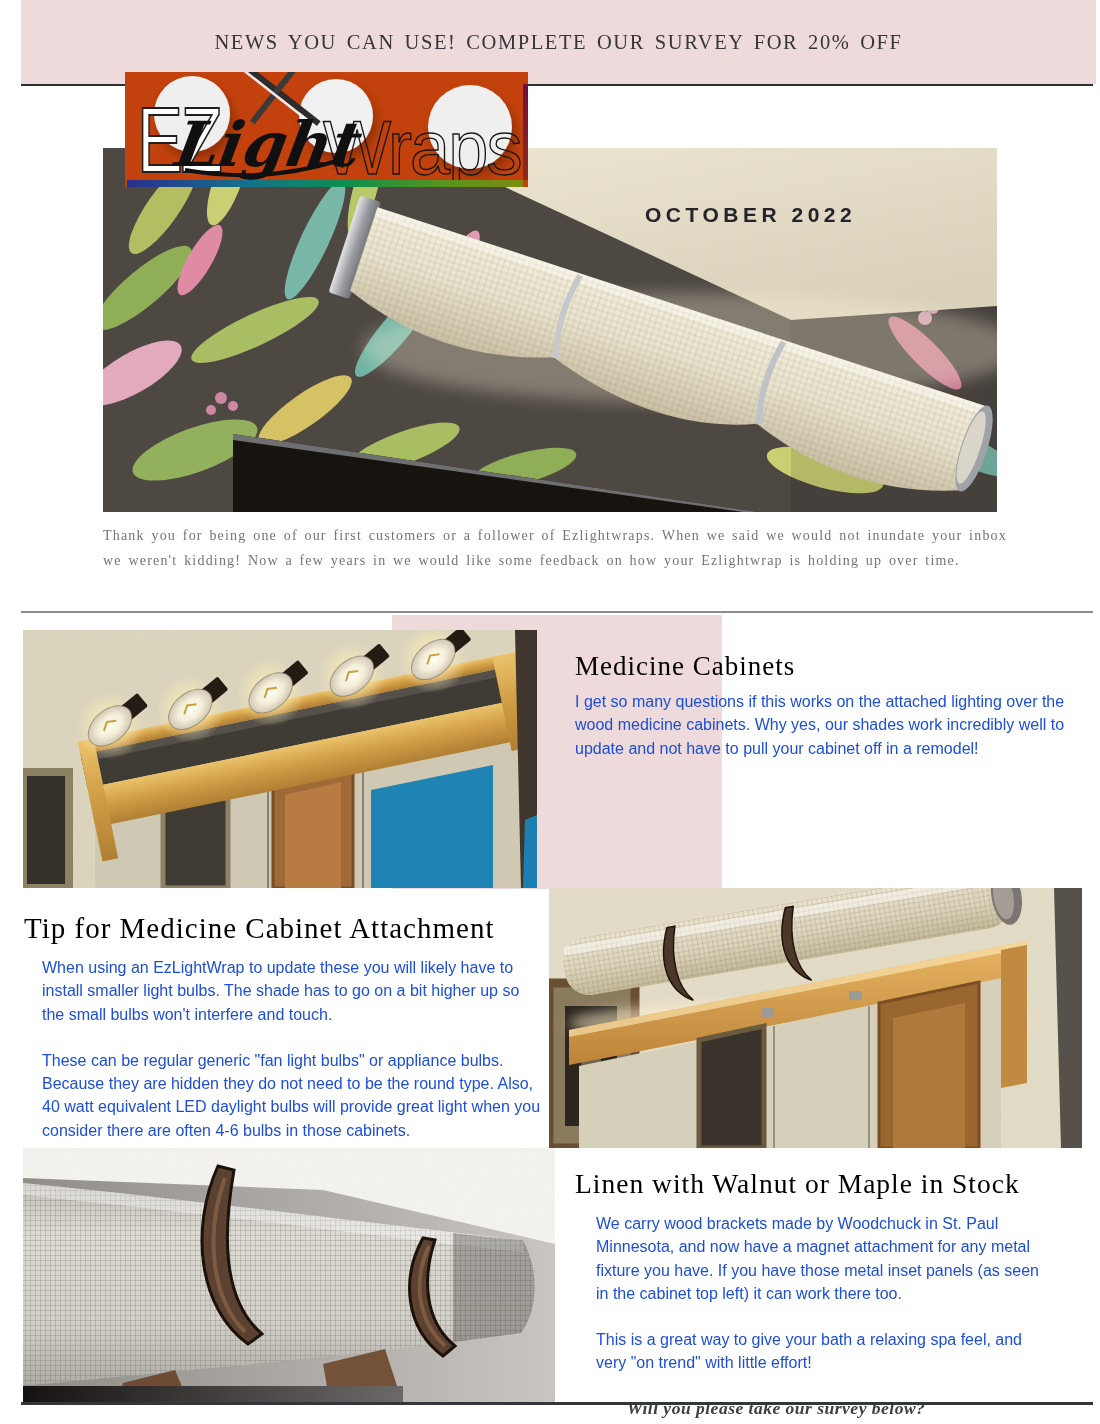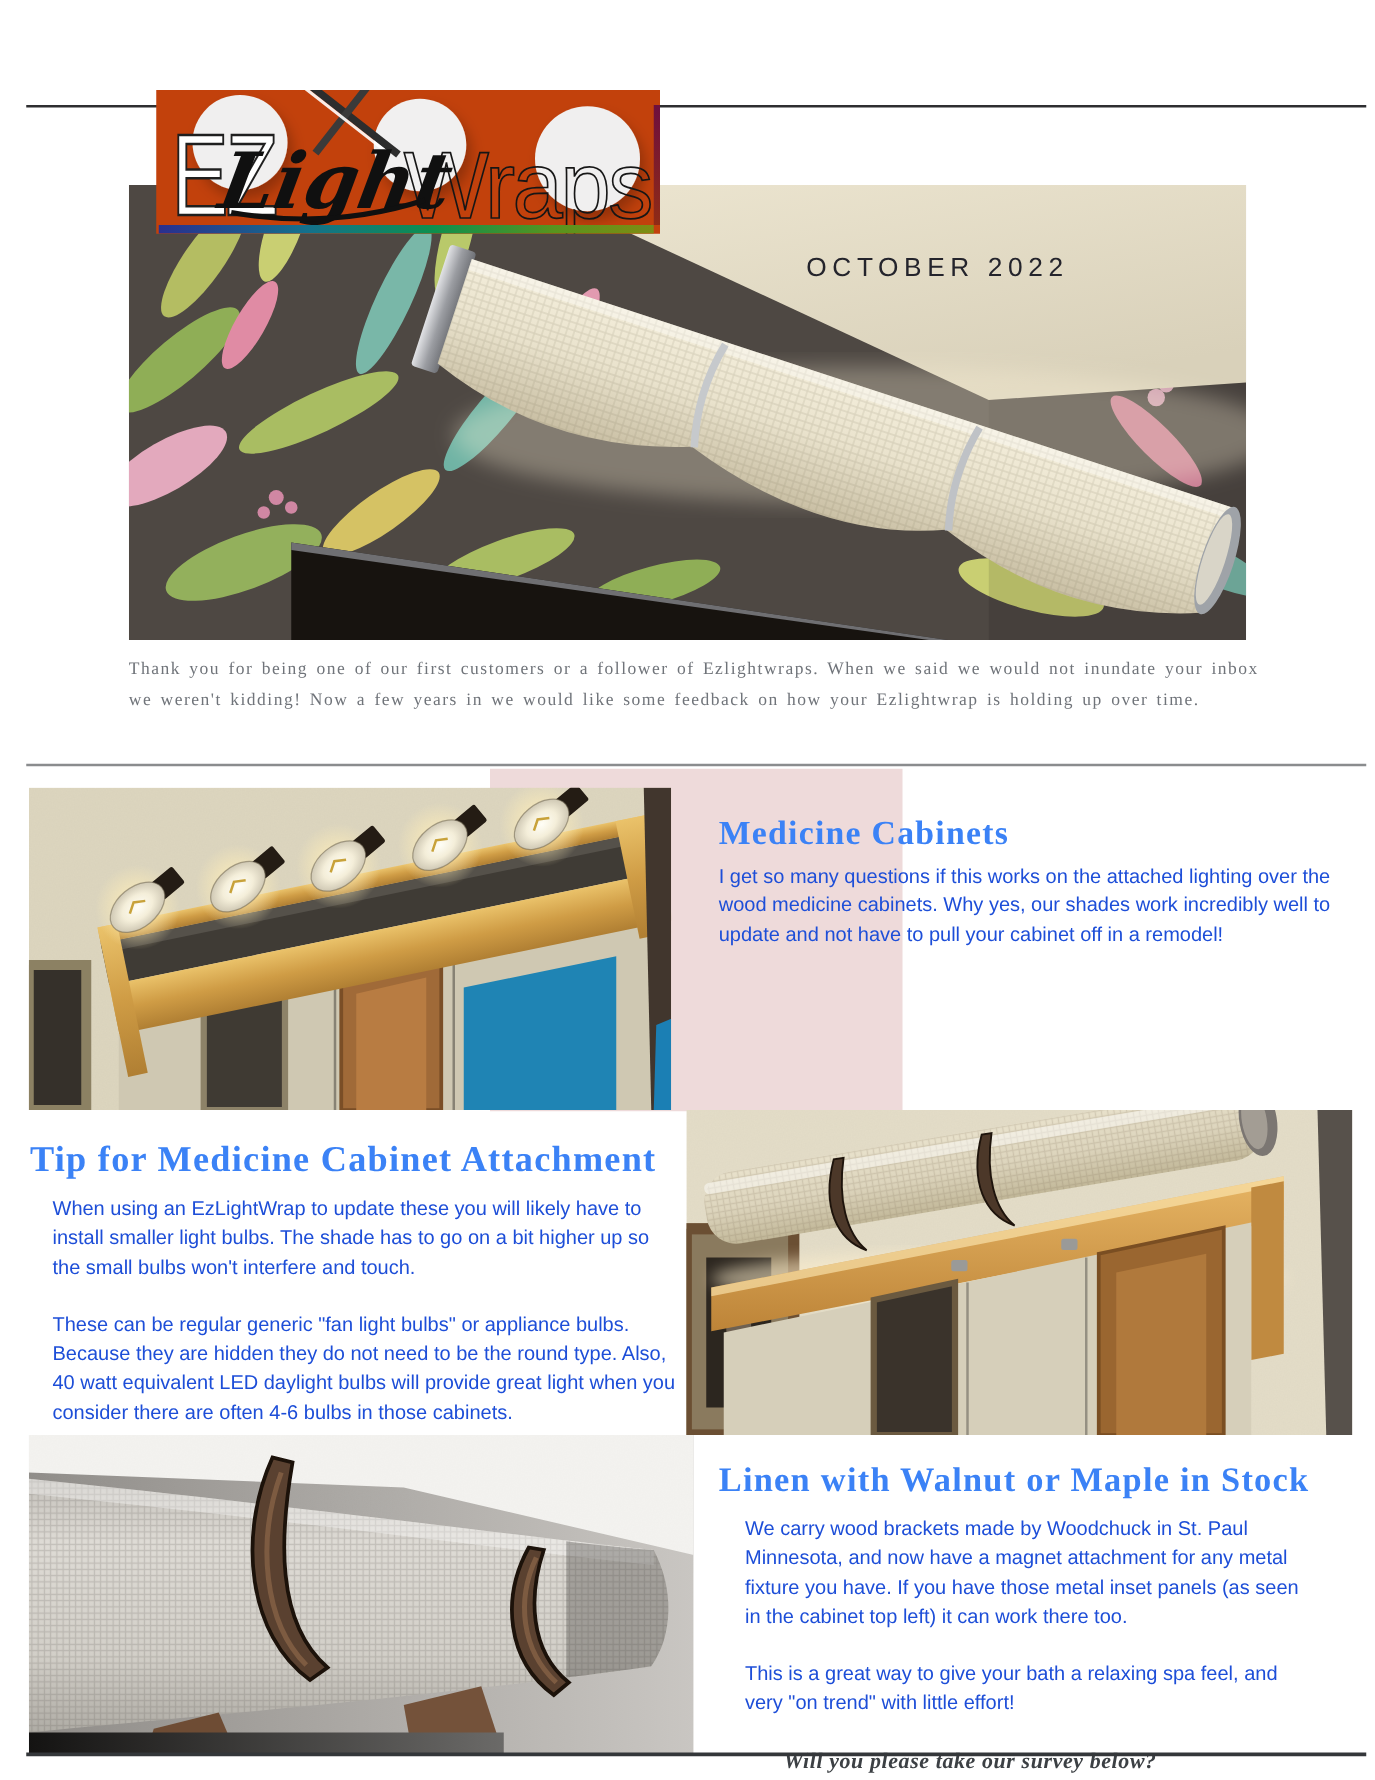--- a/index.html
+++ b/index.html
@@ -12,35 +12,35 @@
           display:flex;align-items:center;justify-content:center;}
   .banner span{font-family:"Liberation Serif","DejaVu Serif",serif;font-size:20.5px;
           letter-spacing:1.6px;word-spacing:3px;color:#36363a;}
   .topline{left:21px;top:84px;width:1072px;height:2px;background:#2e2e30;z-index:1;}
 
   
   .logo{left:125px;top:72px;width:403px;height:115px;background:#c2410c;z-index:3;overflow:hidden;}
 
   
   .hero{left:103px;top:148px;width:894px;height:364px;z-index:2;overflow:hidden;}
-  .issue-date{left:542px;top:55px;font-size:21px;letter-spacing:4.5px;font-weight:400;color:#24242c;}
+  .issue-date{left:542px;top:55px;font-size:21px;letter-spacing:4.5px;font-weight:700;color:#24242c;}
 
   .caption{left:103px;top:524px;width:912px;margin:0;font-family:"Liberation Serif","DejaVu Serif",serif;
            font-size:14px;line-height:24.5px;letter-spacing:1.2px;word-spacing:2px;color:#70747a;z-index:2;}
 
   .divider{left:21px;top:611px;width:1072px;height:2px;background:#8a8c8e;}
   .pinkblock{left:392px;top:615px;width:330px;height:274px;background:#eedada;z-index:0;}
 
   .photo{overflow:hidden;z-index:1;}
   .before{left:23px;top:630px;width:514px;height:258px;}
   .after{left:549px;top:888px;width:533px;height:260px;}
   .closeup{left:23px;top:1148px;width:532px;height:255px;}
 
-  h2.sec{margin:0;font-family:"Liberation Serif","DejaVu Serif",serif;font-weight:700;
-         color:#3b82f6;letter-spacing:1px;}
+  h2.sec{margin:0;font-family:"Liberation Serif","DejaVu Serif",serif;font-weight:400;
+         color:#000000;letter-spacing:1px;}
   .body-text p{margin:0 0 23px 0;font-size:16px;line-height:23.3px;color:#1d4ed8;}
   .body-text p:last-child{margin-bottom:0;}
 
   .mc-title{left:575px;top:651px;font-size:27px;z-index:2;}
   .mc-body{left:575px;top:690px;width:500px;z-index:2;}
 
   .tip-title{left:24px;top:912px;font-size:29px;letter-spacing:2px;z-index:2;}
   .tip-body{left:42px;top:956px;width:500px;z-index:2;}
 
   .linen-title{left:575px;top:1168px;font-size:27.5px;letter-spacing:1.5px;z-index:2;}
@@ -49,20 +49,23 @@
   .survey{left:627px;top:1398px;font-family:"Liberation Serif","DejaVu Serif",serif;
           font-style:italic;font-weight:600;font-size:17.5px;letter-spacing:0.5px;color:#3c4044;z-index:2;}
 
   .bottomline{left:21px;top:1402px;width:1072px;height:3px;background:#34373a;z-index:2;}
 </style>
 </head>
 <body>
 
 <div class="page">
 
+  <div class="abs banner">
+    <span>NEWS YOU CAN USE!  COMPLETE OUR SURVEY FOR 20% OFF</span>
+  </div>
   <div class="abs topline"></div>
 
   <div class="abs logo">
     <svg width="403" height="115" viewBox="0 0 403 115" xmlns="http://www.w3.org/2000/svg">
       <defs>
         <linearGradient id="l-rainbow" x1="0" y1="0" x2="1" y2="0">
           <stop offset="0" stop-color="#2a2f8f"></stop>
             <stop offset="0.3" stop-color="#14718c"></stop>
           <stop offset="0.55" stop-color="#0d8f4f"></stop>
             <stop offset="0.8" stop-color="#58941e"></stop>

